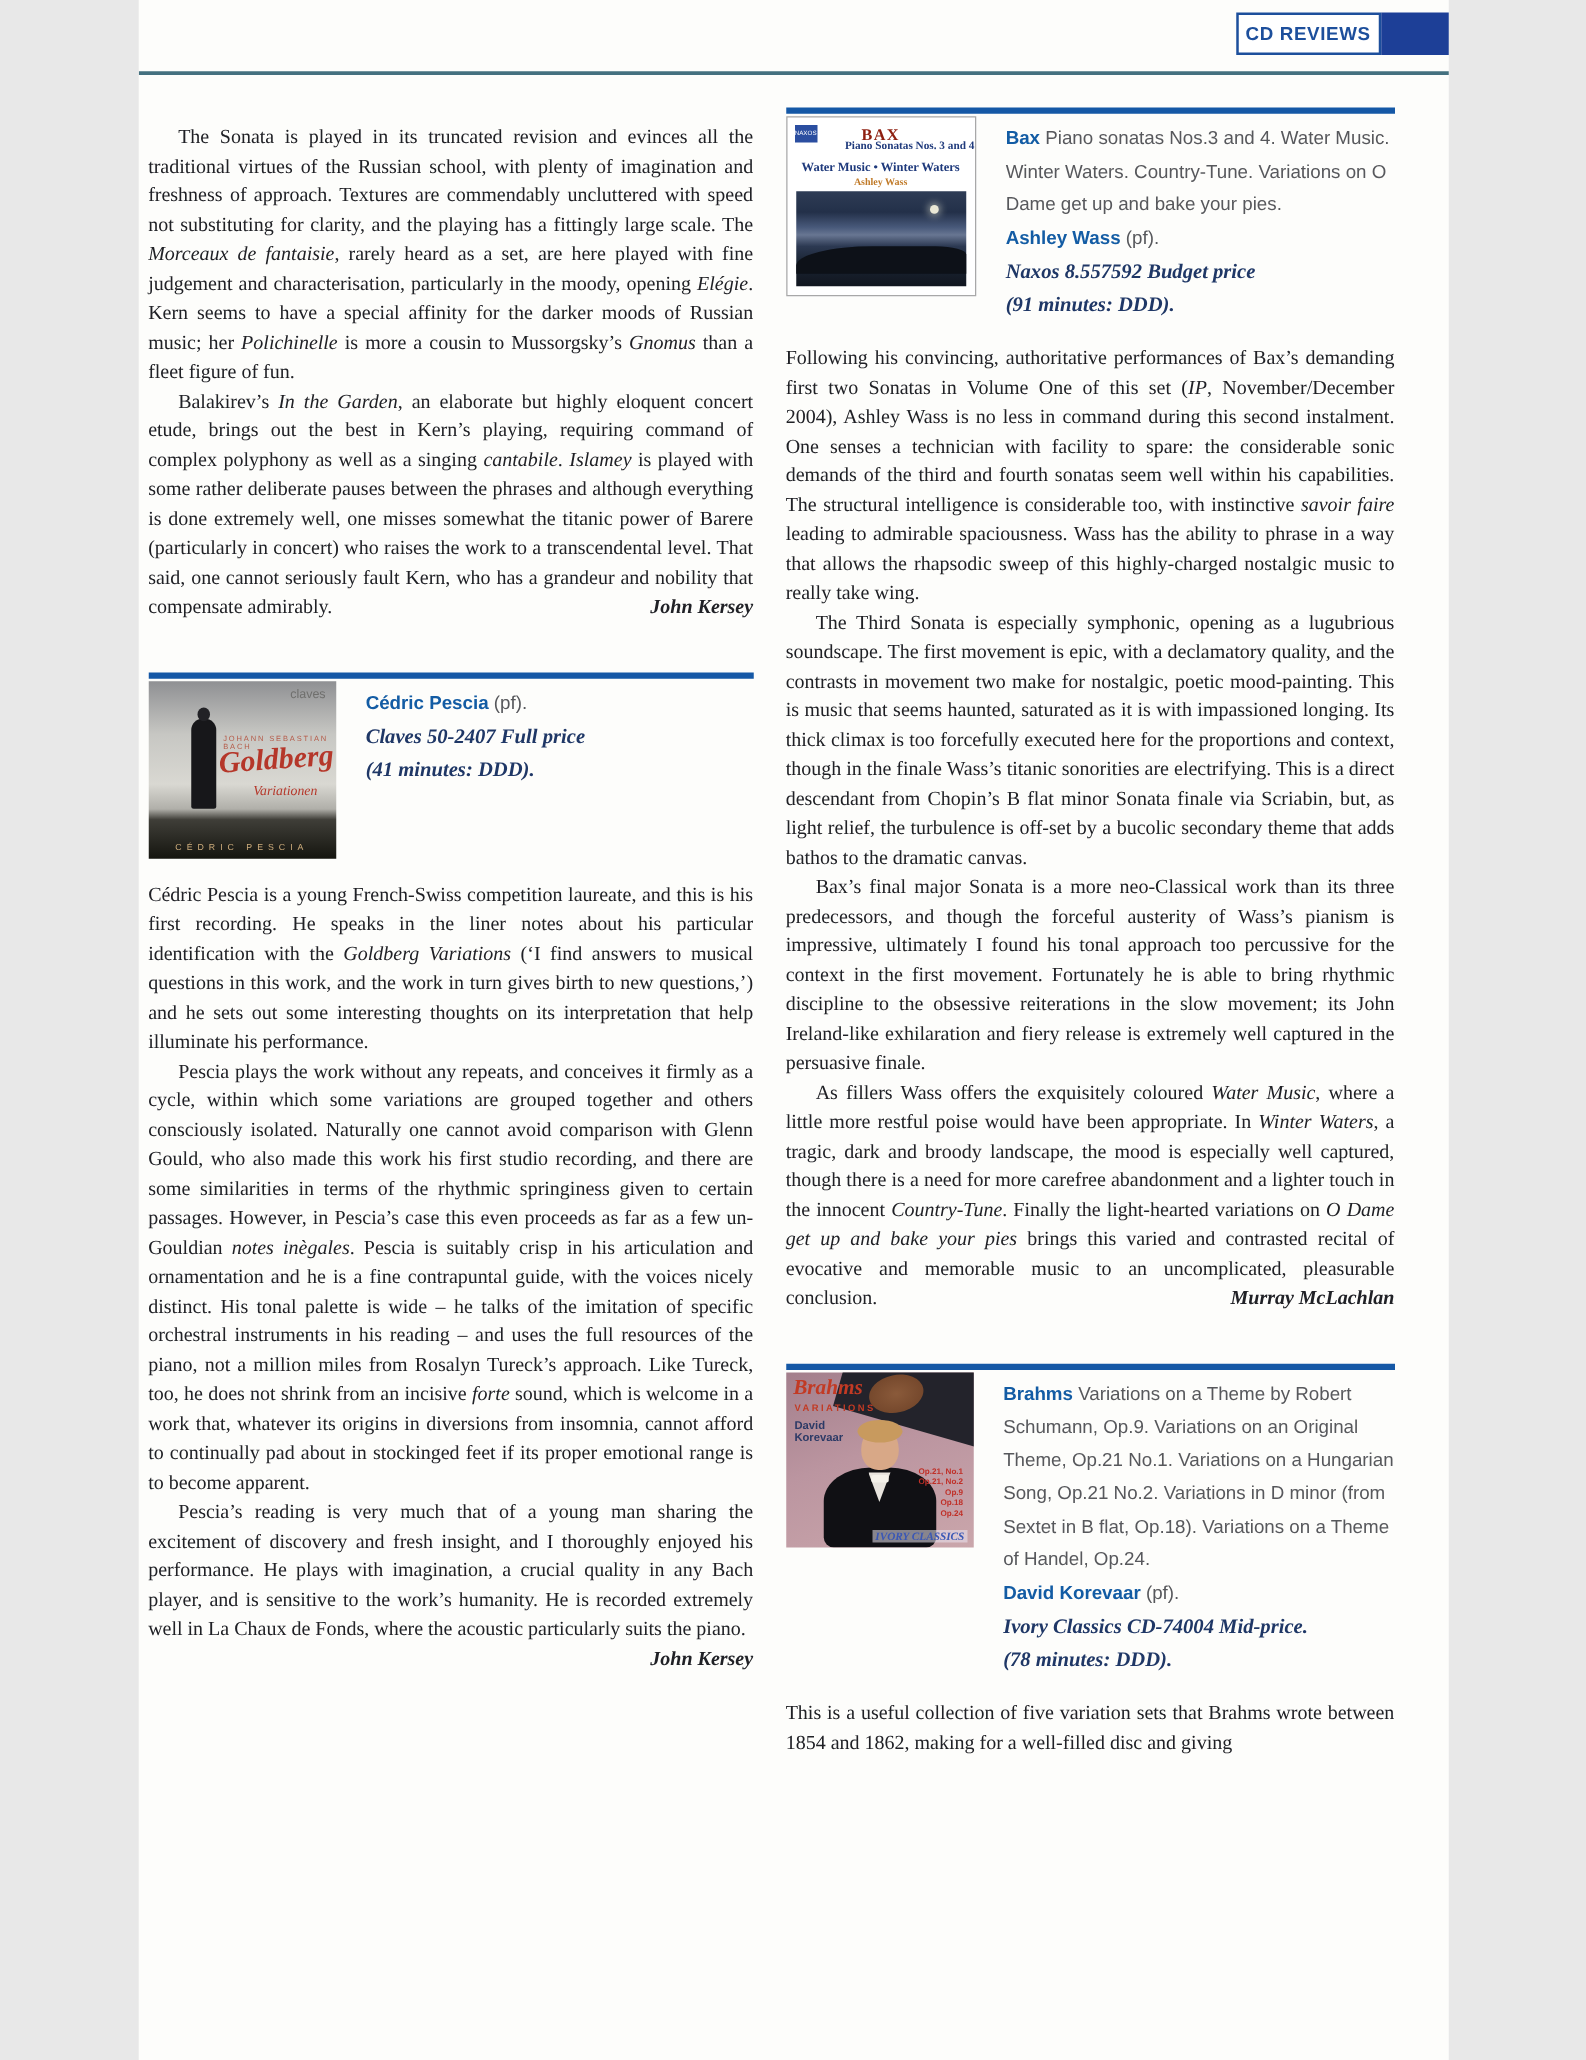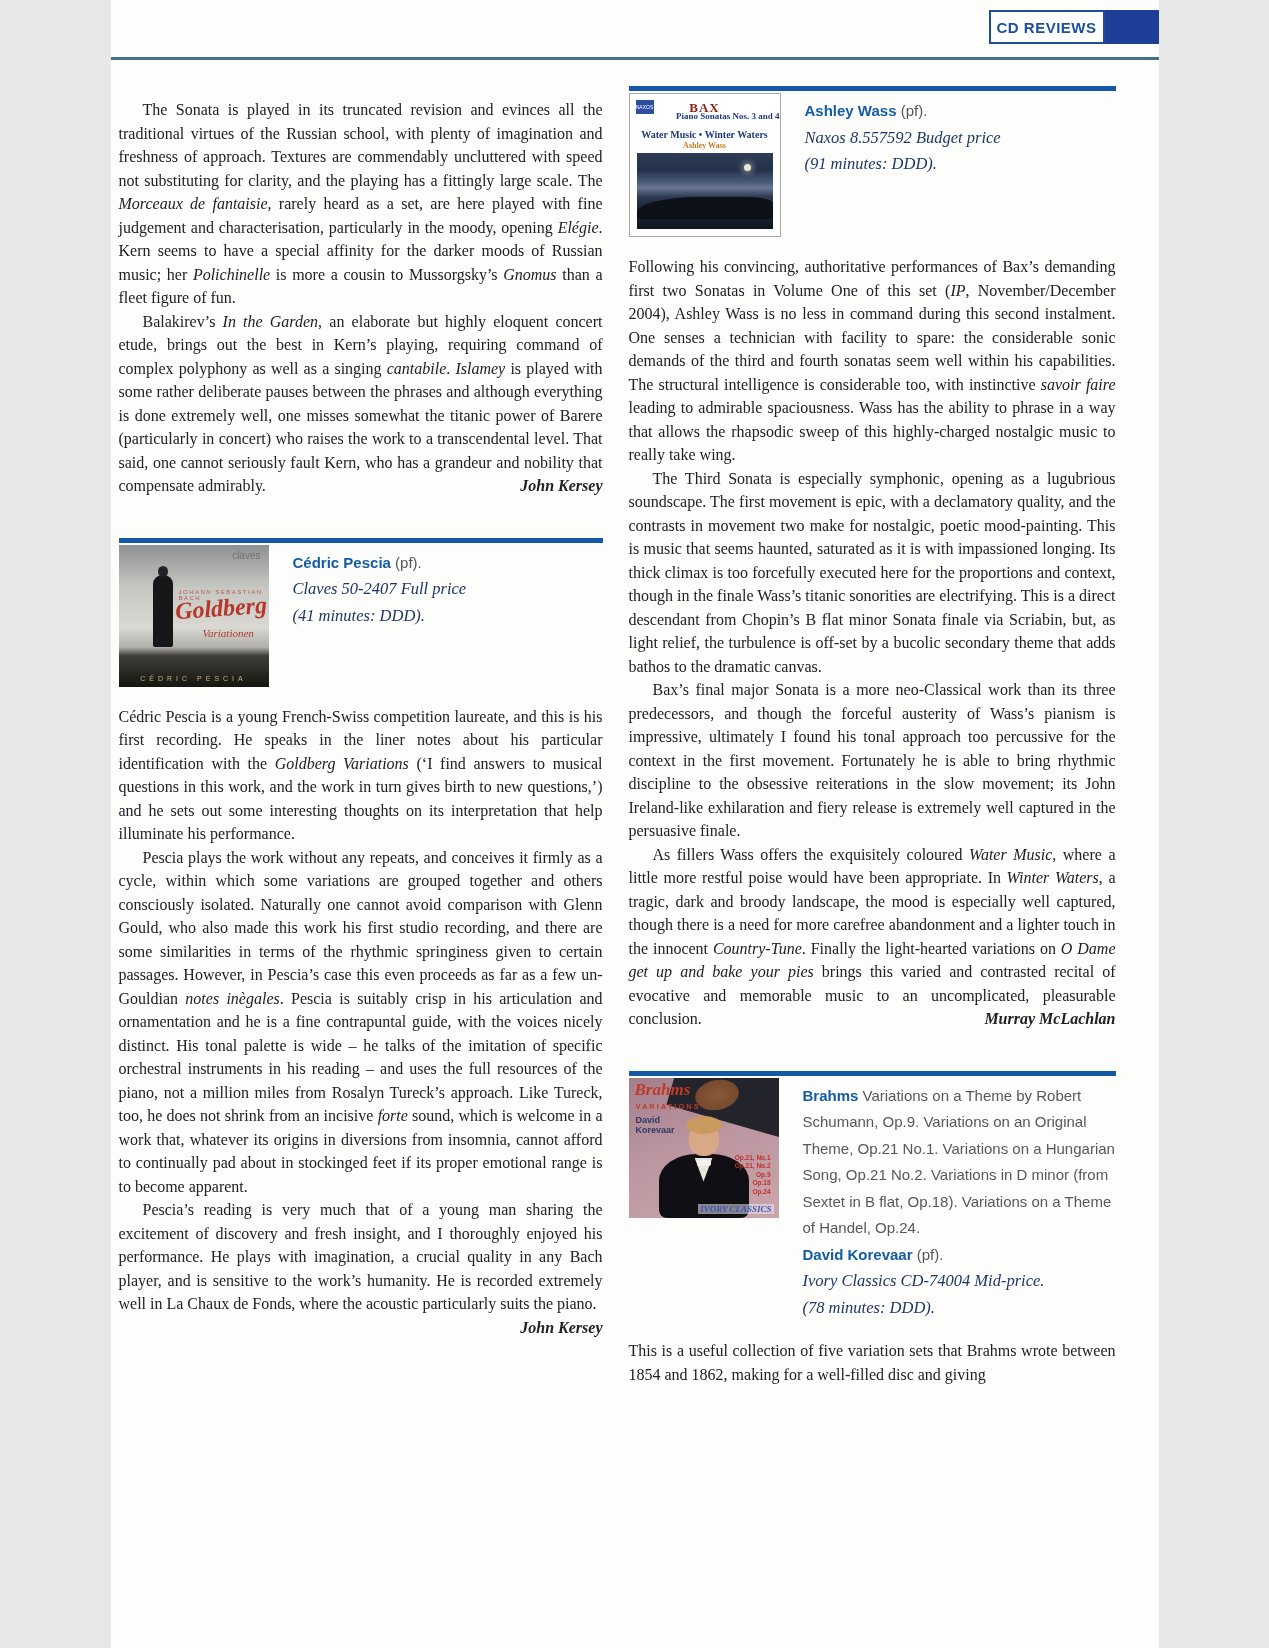--- a/index.html
+++ b/index.html
@@ -43,21 +43,21 @@
 
   
   .album-block { margin-top:40px; margin-bottom:18px; }
   .album-block.flush-top { margin-top:0; }
   .album-rule { height:5px; background:#1558a6; margin-bottom:2px; }
   .album-row { display:flex; gap:24px; align-items:flex-start; }
   .album-info { flex:1; padding-top:5px; font-family:"Liberation Sans", sans-serif; font-size:15px; line-height:26.5px; color:#57585c; }
   .album-info p { margin:0; }
   .album-info .name { color:#135ca4; font-weight:bold; }
   .album-info .pricing {
-    font-family:"Liberation Serif", serif; font-weight:normal; font-style:italic;
+    font-family:"Liberation Serif", serif; font-weight:bold; font-style:italic;
     color:#1f3766; font-size:16.5px;
   }
 
   
   .cover { position:relative; width:150px; flex:none; overflow:hidden; }
 
   
   .cover-bach {
     height:142px;
     background:linear-gradient(180deg,#8f9093 0%,#c7c7c3 30%,#d9d8d2 58%,#b0afa9 72%,#3f3e38 78%,#15150f 100%);
@@ -160,20 +160,21 @@
         <div class="album-row">
           <div class="cover cover-bax">
             <div class="naxos-logo">NAXOS</div>
             <div class="bax-title">BAX</div>
             <div class="bax-line1">Piano Sonatas Nos. 3 and 4</div>
             <div class="bax-line2">Water Music • Winter Waters</div>
             <div class="bax-artist">Ashley Wass</div>
             <div class="bax-painting"></div>
           </div>
           <div class="album-info">
+            <p><span class="name">Bax</span> <span>Piano sonatas Nos.3 and 4. Water Music. Winter Waters. Country-Tune. Variations on O Dame get up and bake your pies.</span></p>
             <p><span class="name">Ashley Wass</span> <span>(pf).</span></p>
             <p class="pricing">Naxos 8.557592 Budget price</p>
             <p class="pricing">(91 minutes: DDD).</p>
           </div>
         </div>
       </section>
 
       <p class="body"><span>Following his convincing, authoritative performances of Bax’s demanding first two Sonatas in Volume One of this set (</span><span class="it">IP</span><span>, November/December 2004), Ashley Wass is no less in command during this second instalment. One senses a technician with facility to spare: the considerable sonic demands of the third and fourth sonatas seem well within his capabilities. The structural intelligence is considerable too, with instinctive </span><span class="it">savoir faire</span><span> leading to admirable spaciousness. Wass has the ability to phrase in a way that allows the rhapsodic sweep of this highly-charged nostalgic music to really take wing.</span></p>
 
       <p class="body indent"><span>The Third Sonata is especially symphonic, opening as a lugubrious soundscape. The first movement is epic, with a declamatory quality, and the contrasts in movement two make for nostalgic, poetic mood-painting. This is music that seems haunted, saturated as it is with impassioned longing. Its thick climax is too forcefully executed here for the proportions and context, though in the finale Wass’s titanic sonorities are electrifying. This is a direct descendant from Chopin’s B flat minor Sonata finale via Scriabin, but, as light relief, the turbulence is off-set by a bucolic secondary theme that adds bathos to the dramatic canvas.</span></p>

